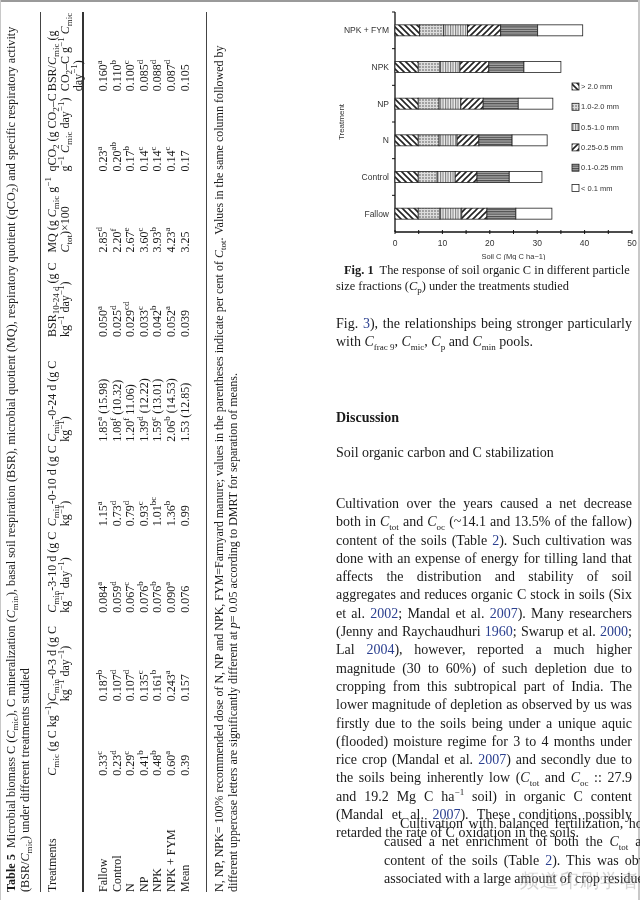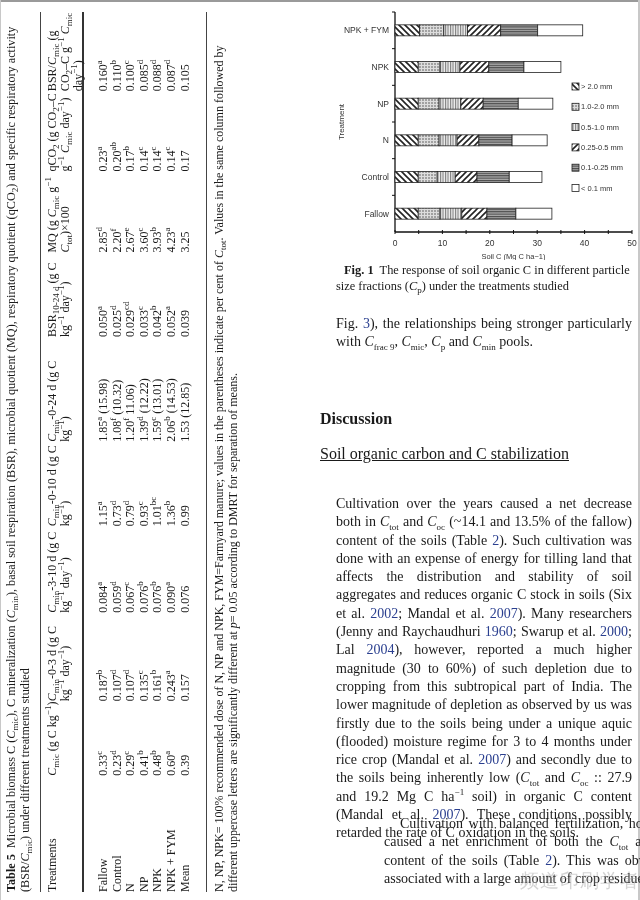--- a/index.html
+++ b/index.html
@@ -29,23 +29,23 @@
 
   
   .fig { position:absolute; left:320px; top:0; width:320px; height:260px; }
   .fig svg text { font-family:"Liberation Sans", sans-serif; }
   .figcap { position:absolute; left:336px; top:262px; width:296px; font-size:12.4px; line-height:16px; }
   .figcap b { font-weight:bold;margin-left:8px; }
 
   
   .col { position:absolute; left:336px; width:296px; font-size:14px; line-height:18.3px; text-align:justify; }
   .p1 { top:315px; }
-  .heading { position:absolute; left:320px; font-size:16px; }
+  .heading { position:absolute; left:336px; font-size:14px; }
   .h-disc { top:410px; font-weight:bold; }
-  .h-sub { top:445px;text-decoration:underline; }
+  .h-sub { top:445px; }
   .p2 { top:495px; }
   .p3 { top:815px; text-indent:16px;margin-left:48px; }
   .ref { color:#2a3f8f; }
   sub { font-size:9px; line-height:0; }
   sup { font-size:9px; line-height:0; }
   .watermark { position:absolute; left:520px; top:868px; font-size:19px; color:rgba(160,160,160,0.45);
                font-family:Liberation Mono, monospace; letter-spacing:1px; }
 </style>
 </head>
 <body>

